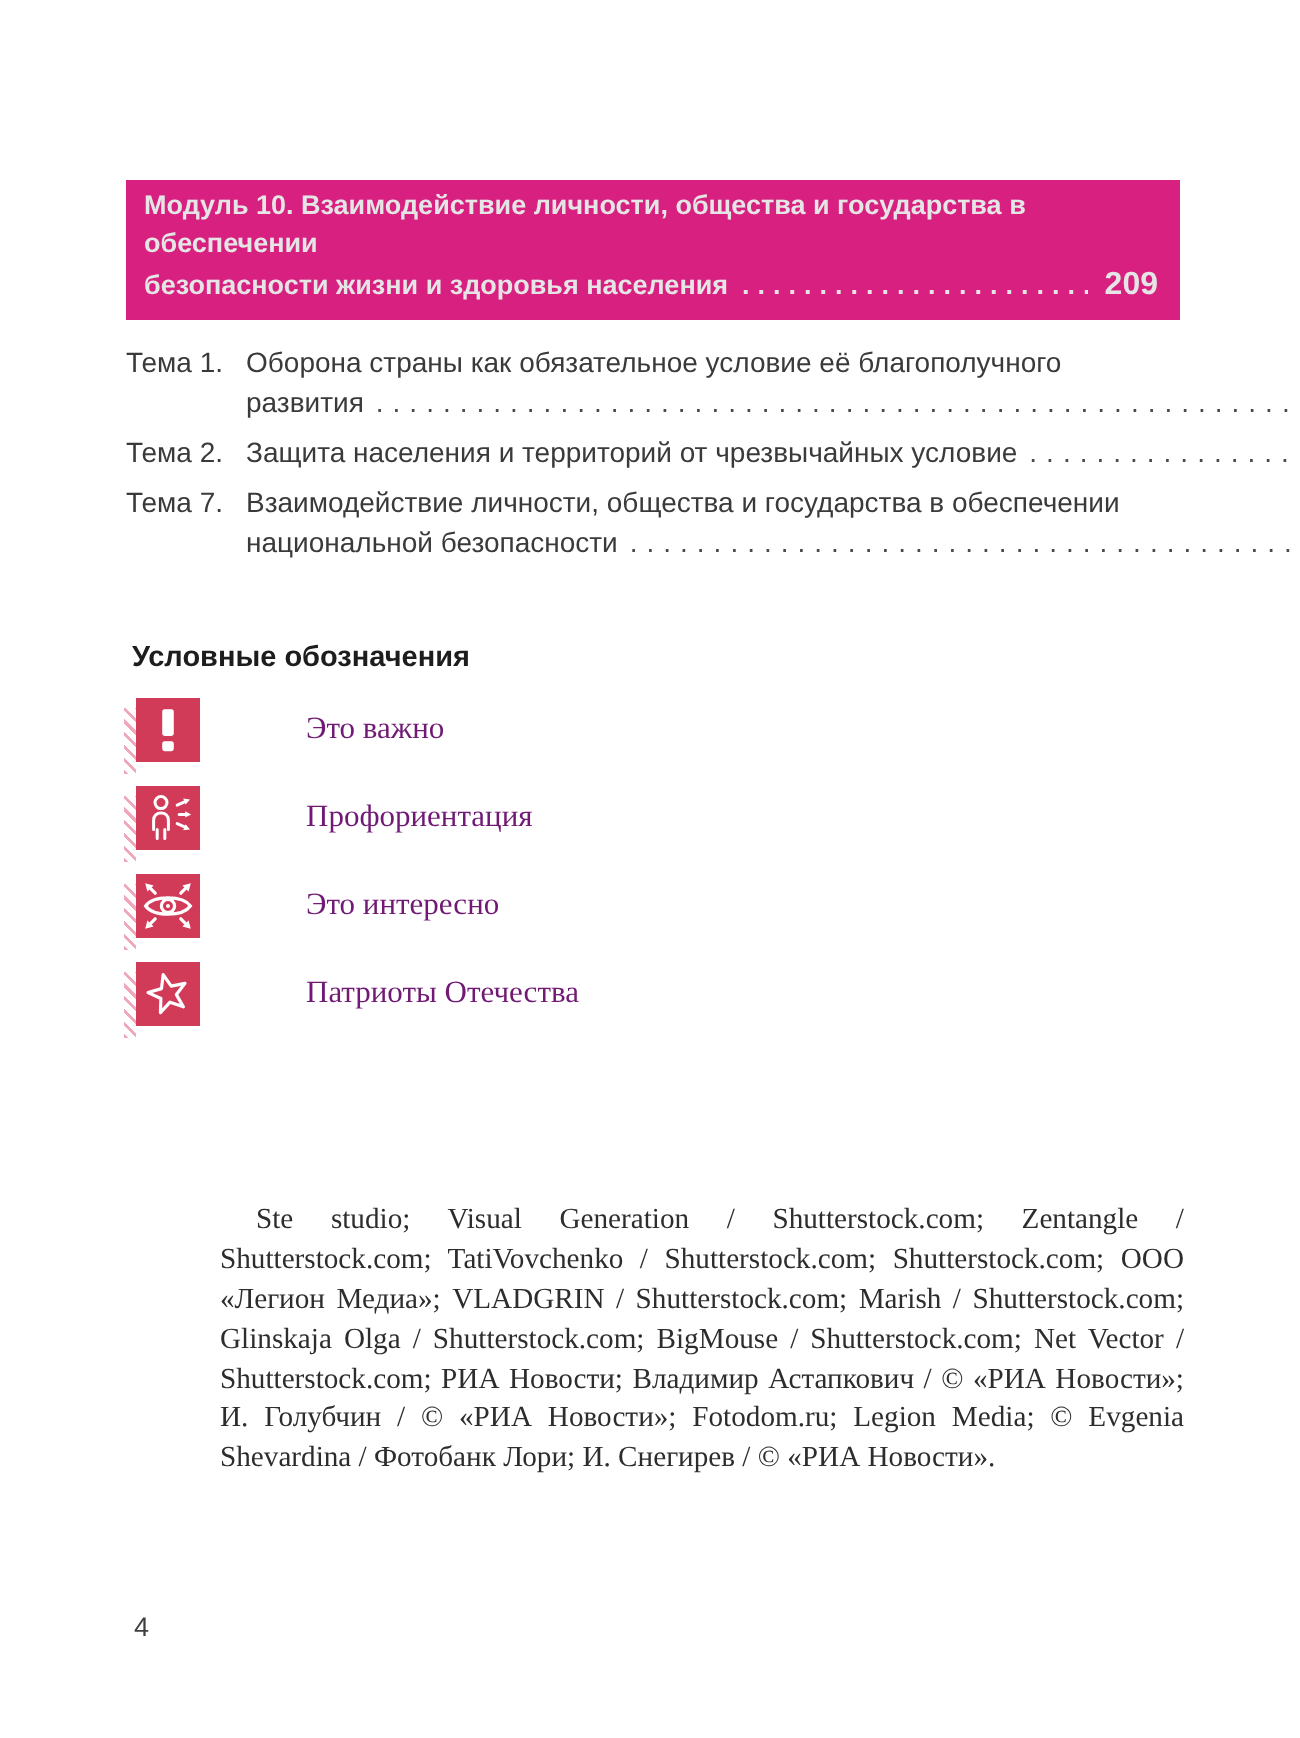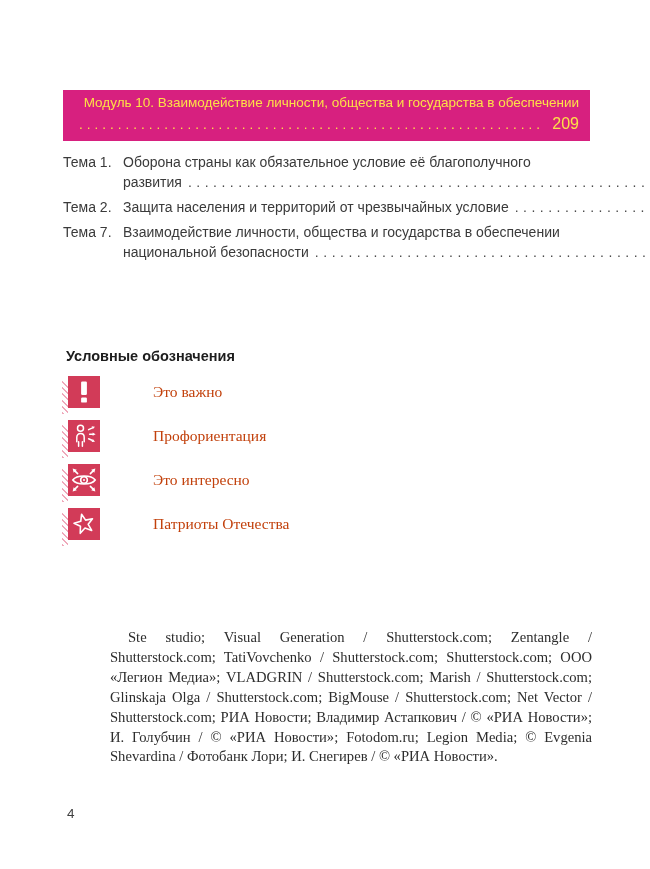--- a/index.html
+++ b/index.html
@@ -15,26 +15,25 @@
   .page-content {
     position: absolute;
     left: 63px;
     top: 90px;
     width: 527px;
   }
 
   
   .module-header {
     background: #d7207f;
-    color: #fde047;
-    font-weight: normal;
+    color: #e5e5e5;
+    font-weight: bold;
     font-size: 13.5px;
     line-height: 1.4;
     padding: 4px 11px 6px 9px;
-    text-align: right;
   }
   .hdr-line2 { display: flex; align-items: baseline; }
   .hdr-dots { flex: 1; overflow: hidden; white-space: nowrap; margin: 0 8px 0 7px; }
   .hdr-dots::after {
     content: "...........................................................................................................................";
     letter-spacing: 4px;
   }
   .hdr-page { font-size: 16px; }
 
   
@@ -44,21 +43,21 @@
   .toc-content { flex: 1; }
   .toc-line1:empty { display: none; }
   .toc-lastline { display: flex; align-items: baseline; }
   .toc-dots { flex: 1; overflow: hidden; white-space: nowrap; margin: 0 6px; color: #4a4a4a; }
   .toc-dots::after {
     content: "...........................................................................................................................";
     letter-spacing: 4.5px;
   }
 
   
-  .legend { margin-top: 86px; margin-left: 3px; }
+  .legend { margin-top: 40px; margin-left: 3px; }
   .legend-title { font-size: 14.5px; font-weight: bold; color: #1d1d1d; }
   .legend-item { display: flex; align-items: center; margin-top: 12px; }
   .legend-icon {
     width: 32px; height: 32px;
     background: #d23b58;
     position: relative;
     flex: none;
     margin-left: 2px;
   }
   .legend-icon::before {
@@ -66,21 +65,21 @@
     position: absolute;
     left: -6px; top: 5px;
     width: 6px; height: 33px;
     background: repeating-linear-gradient(45deg, #efa9bb 0 1.5px, transparent 1.5px 4.5px);
   }
   .legend-icon svg { position: absolute; left: 0; top: 0; width: 32px; height: 32px; }
   .legend-label {
     margin-left: 53px;
     font-family: "Liberation Serif", serif;
     font-size: 15.5px;
-    color: #c2410c;
+    color: #701a75;
   }
 
   
   .credits {
     margin-top: 88px;
     margin-left: 47px;
     width: 482px;
     font-family: "Liberation Serif", serif;
     font-size: 14.6px;
     line-height: 1.36;
@@ -100,20 +99,21 @@
   }
 </style>
 </head>
 <body>
 
 <div class="page-content">
 
   <div class="module-header">
     <div class="hdr-line1">Модуль 10. Взаимодействие личности, общества и государства в обеспечении</div>
     <div class="hdr-line2">
+      <span>безопасности жизни и здоровья населения</span>
       <span class="hdr-dots"></span>
       <span class="hdr-page">209</span>
     </div>
   </div>
 
   <div class="toc">
 
     <div class="toc-item">
       <div class="toc-label">Тема 1.</div>
       <div class="toc-content">

